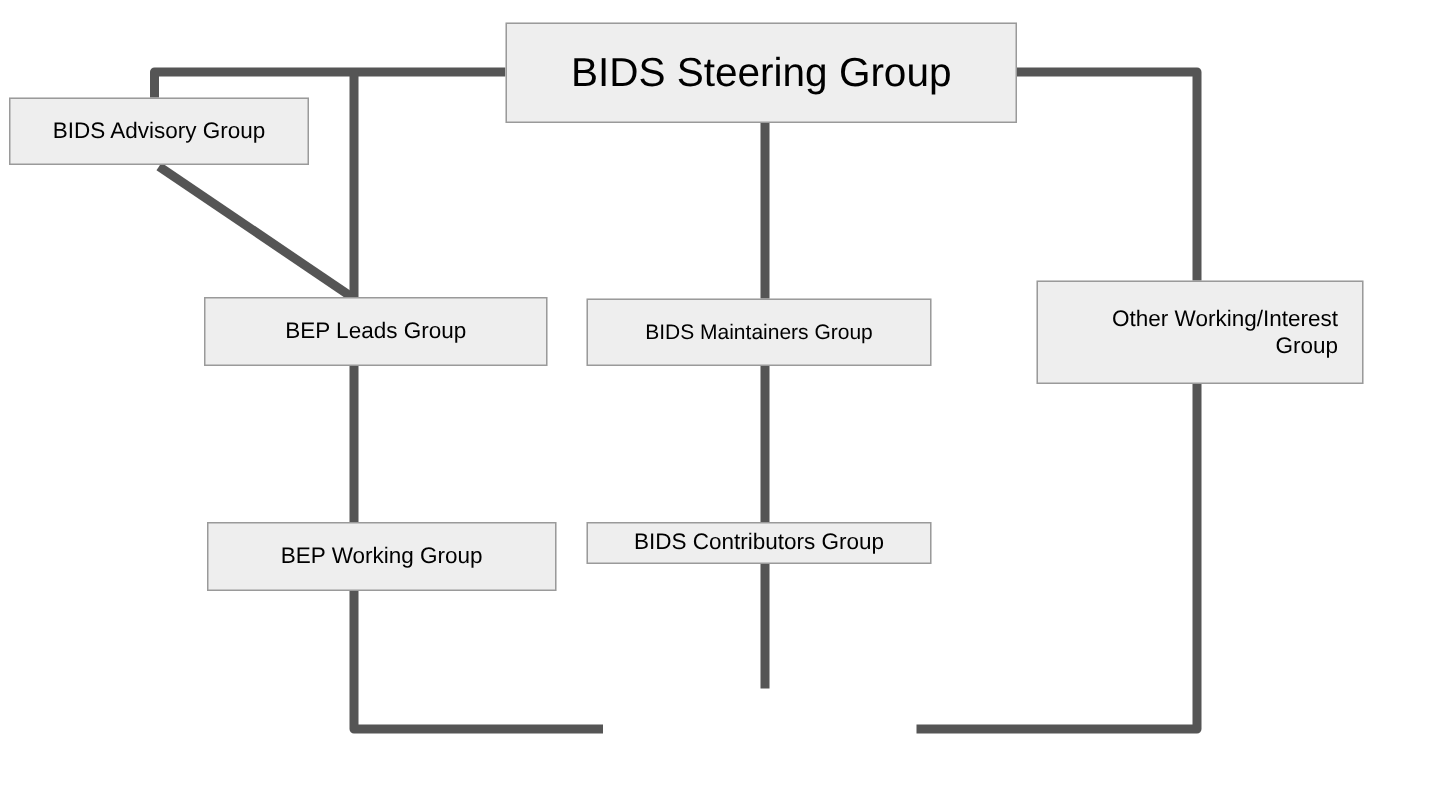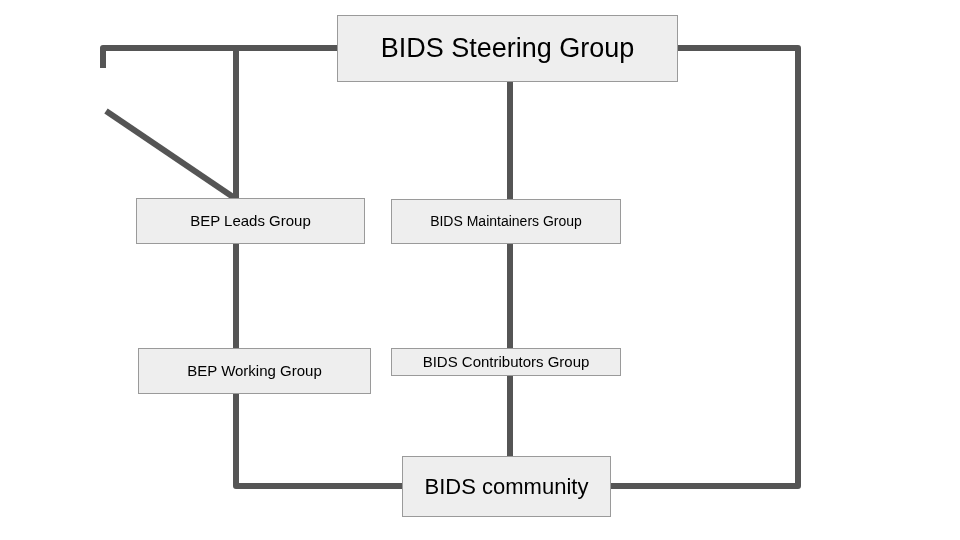--- a/index.html
+++ b/index.html
@@ -70,35 +70,38 @@
       <path d="M 676,48 L 798,48 L 798,486 L 611,486"></path>
 
       <path d="M 236,244 L 236,486 L 402,486"></path>
     </g>
   </svg>
 
   <div class="node n-steering">
     <span class="label">BIDS Steering Group</span>
   </div>
 
+  <div class="node n-advisory">
+    <span class="label">BIDS Advisory Group</span>
+  </div>
 
   <div class="node n-bepleads">
     <span class="label">BEP Leads Group</span>
   </div>
 
   <div class="node n-maint">
     <span class="label">BIDS Maintainers Group</span>
   </div>
 
+  <div class="node n-other">
+    <span class="label">Other Working/Interest Group</span>
+  </div>
 
   <div class="node n-bepwork">
     <span class="label">BEP Working Group</span>
   </div>
 
   <div class="node n-contrib">
     <span class="label">BIDS Contributors Group</span>
   </div>
 
-  <div class="node n-community">
-    <span class="label">BIDS community</span>
-  </div>
 
 </div>
 
 </body></html>

